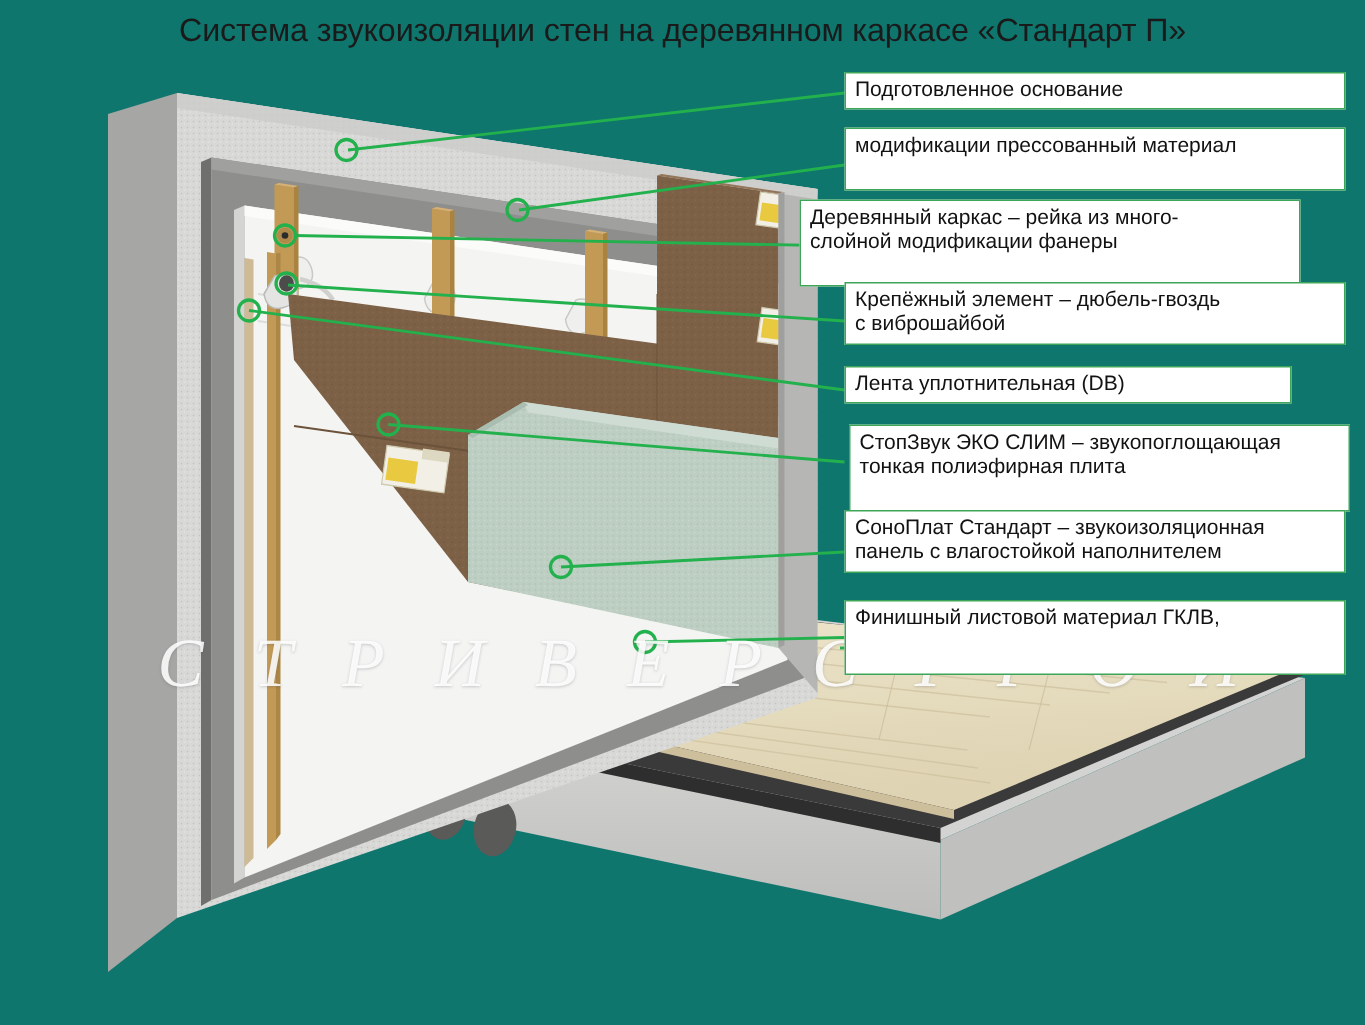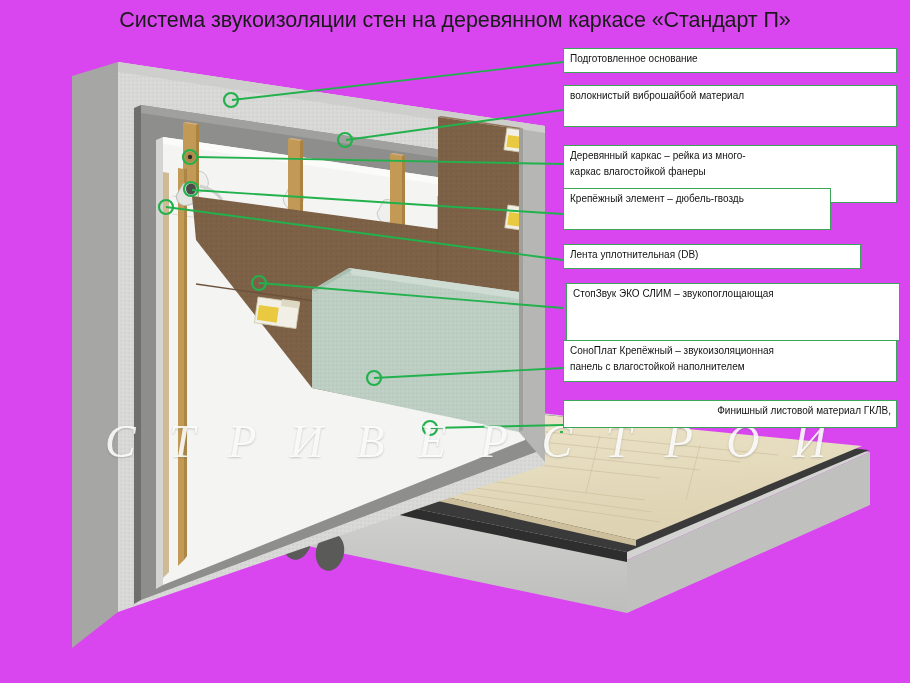--- a/index.html
+++ b/index.html
@@ -1,21 +1,21 @@
 <!DOCTYPE html>
 <html lang="ru"><head>
 <meta charset="utf-8">
 <title>Система звукоизоляции стен</title>
 <style>
   html,body{margin:0;padding:0;background:#ffffff;}
   body{
     width:910px;height:683px;position:relative;overflow:hidden;
     font-family:"Liberation Sans","DejaVu Sans",sans-serif;
   }
-  #stage{position:absolute;left:0;top:0;width:910px;height:683px;background:#d946ef;text-decoration:underline;}
+  #stage{position:absolute;left:0;top:0;width:910px;height:683px;background:#0f766e;text-decoration:underline;}
 
   
   .title{
     position:absolute;left:0;top:8px;width:910px;text-align:center;
     font-size:21.5px;color:#1a1a1a;letter-spacing:-.1px;white-space:nowrap;
   }
 
   
   #scene{position:absolute;left:0;top:0;width:910px;height:683px;}
 
@@ -25,21 +25,21 @@
     font-family:"Liberation Serif","DejaVu Serif",serif;
     font-size:46px;font-style:italic;color:rgba(255,255,255,.88);
     letter-spacing:11px;white-space:nowrap;pointer-events:none;
     text-shadow:0 1px 2px rgba(90,90,90,.30);
   }
 
   
   .label{
     position:absolute;background:#ffffff;border:1.6px solid #3da558;
     box-sizing:border-box;padding:2px 5px 3px 6px;
-    font-size:10px;line-height:16.4px;color:#121212;
+    font-size:14px;line-height:16.4px;color:#121212;
   }
   .label span{display:block;white-space:nowrap;}
 </style>
 </head>
 <body>
 
 <div id="stage">
 
   <div class="title">Система звукоизоляции стен на деревянном каркасе «Стандарт П»</div>
 
@@ -248,42 +248,44 @@
     </g>
   </svg>
 
   <div class="watermark">С Т Р И В Е Р   С Т Р О Й</div>
 
   <div class="label" style="left:563px;top:48px;width:334px;height:25px;">
     <span>Подготовленное основание</span>
   </div>
 
   <div class="label" style="left:563px;top:85px;width:334px;height:42px;">
-    <span>волокнистый виброшайбой материал</span>
-  </div>
-
-  <div class="label" style="left:563px;top:133px;width:334px;height:58px;margin-top:12px;">
+    <span>модификации прессованный материал</span>
+  </div>
+
+  <div class="label" style="left:533px;top:133px;width:334px;height:58px;">
     <span>Деревянный каркас – рейка из много-</span>
-    <span>каркас влагостойкой фанеры</span>
-  </div>
-
-  <div class="label" style="left:563px;top:188px;width:268px;height:42px;">
+    <span>слойной модификации фанеры</span>
+  </div>
+
+  <div class="label" style="left:563px;top:188px;width:334px;height:42px;">
     <span>Крепёжный элемент – дюбель-гвоздь</span>
+    <span>с виброшайбой</span>
   </div>
 
   <div class="label" style="left:563px;top:244px;width:298px;height:25px;">
     <span>Лента уплотнительная (DB)</span>
   </div>
 
   <div class="label" style="left:566px;top:283px;width:334px;height:58px;">
     <span>СтопЗвук ЭКО СЛИМ – звукопоглощающая</span>
+    <span>тонкая полиэфирная плита</span>
   </div>
 
   <div class="label" style="left:563px;top:340px;width:334px;height:42px;">
-    <span>СоноПлат Крепёжный – звукоизоляционная</span>
+    <span>СоноПлат Стандарт – звукоизоляционная</span>
     <span>панель с влагостойкой наполнителем</span>
   </div>
 
-  <div class="label" style="left:563px;top:400px;width:334px;height:28px;text-align:right;">
+  <div class="label" style="left:563px;top:400px;width:334px;height:50px;">
     <span>Финишный листовой материал ГКЛВ,</span>
   </div>
 
 </div>
 
 </body></html>

